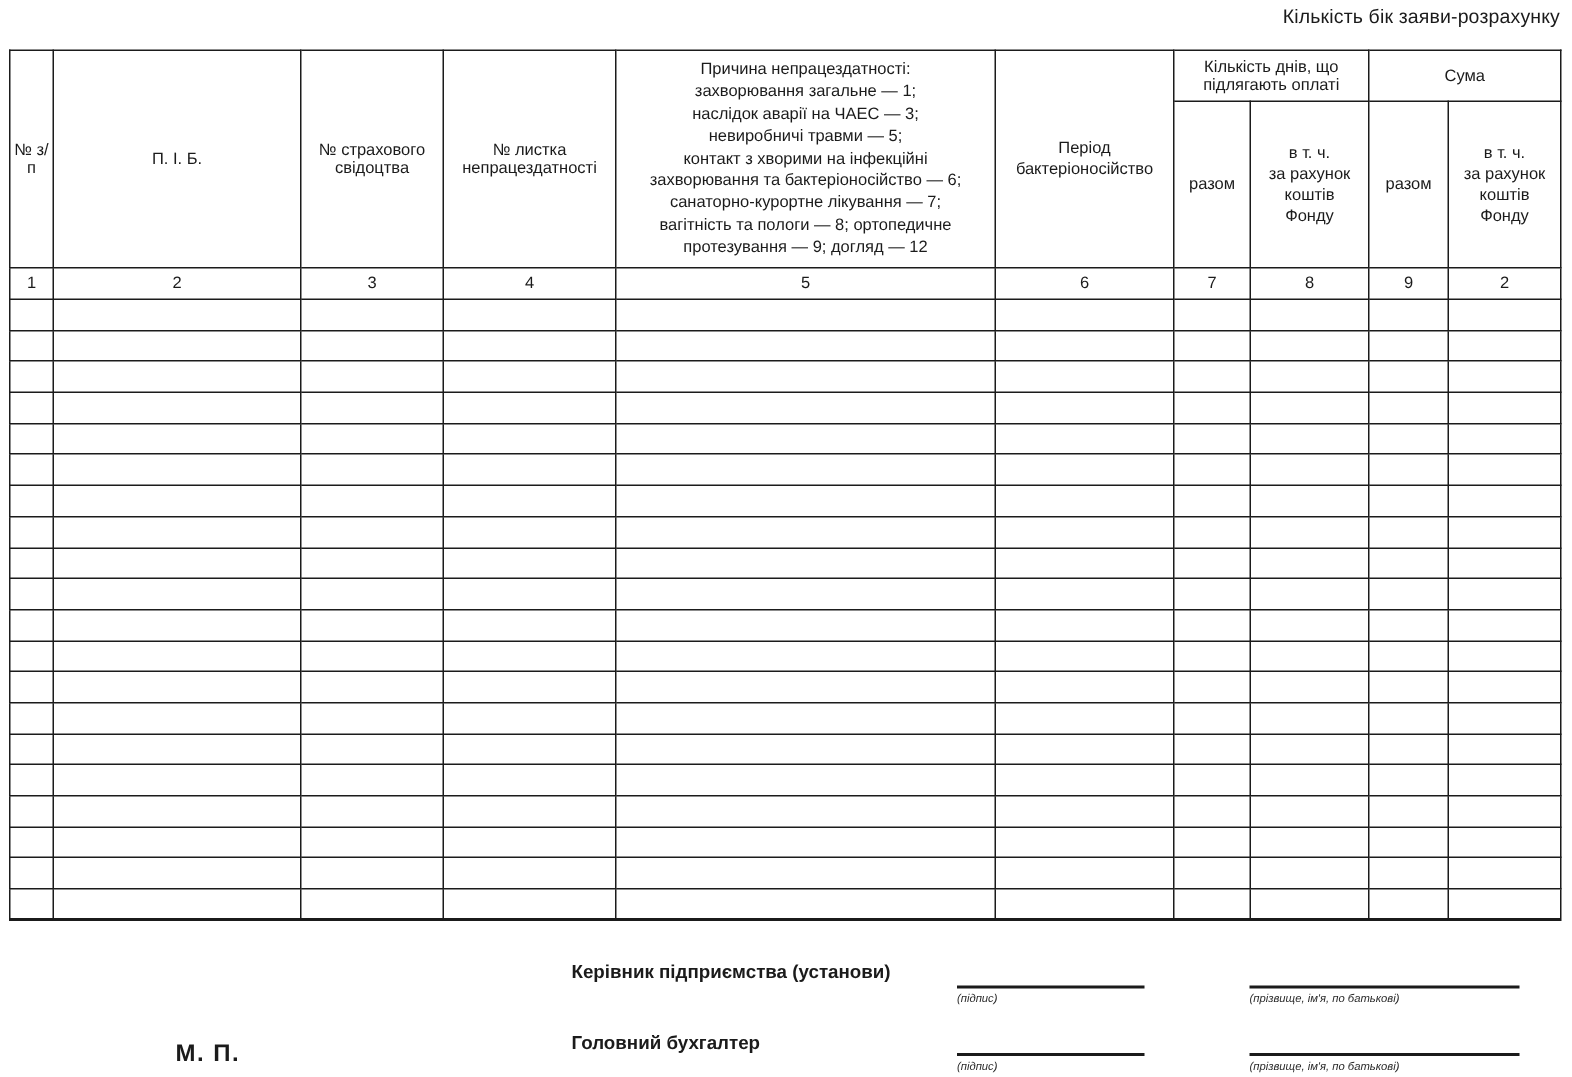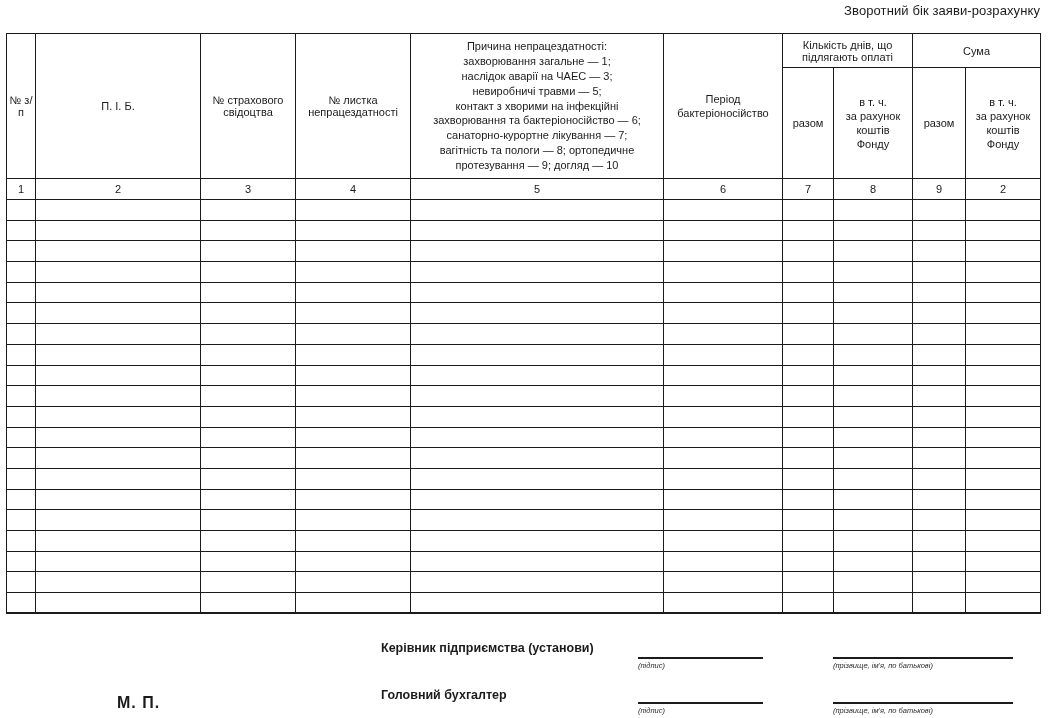--- a/index.html
+++ b/index.html
@@ -49,21 +49,21 @@
   .row1{top:643px;}
   .row2{top:688px;}
   .cap1{top:661px;}
   .cap2{top:706px;}
 </style>
 </head>
 <body>
 
 <div class="page">
 
-  <div class="title">Зворотний бік заяви-розрахунку</div>
+  <div class="title">Кількість бік заяви-розрахунку</div>
 
   <table class="form">
     <colgroup>
       <col style="width:29px">
         <col style="width:165px">
         <col style="width:95px">
       <col style="width:115px">
         <col style="width:253px">
         <col style="width:119px">
       <col style="width:51px">
@@ -78,21 +78,21 @@
         <th rowspan="2">№ страхового свідоцтва</th>
         <th rowspan="2">№ листка непрацездатності</th>
         <th rowspan="2" class="cause">Причина непрацездатності:
 захворювання загальне — 1;
 наслідок аварії на ЧАЕС — 3;
 невиробничі травми — 5;
 контакт з хворими на інфекційні
 захворювання та бактеріоносійство — 6;
 санаторно-курортне лікування — 7;
 вагітність та пологи — 8; ортопедичне
-протезування — 9; догляд — 10</th>
+протезування — 9; догляд — 12</th>
         <th rowspan="2" class="period">Період бактеріоносійство</th>
         <th colspan="2">Кількість днів, що підлягають оплаті</th>
         <th colspan="2">Сума</th>
       </tr>
       <tr class="sub-row">
         <th>разом</th>
         <th class="fund">в т. ч.
 за рахунок
 коштів
 Фонду</th>

